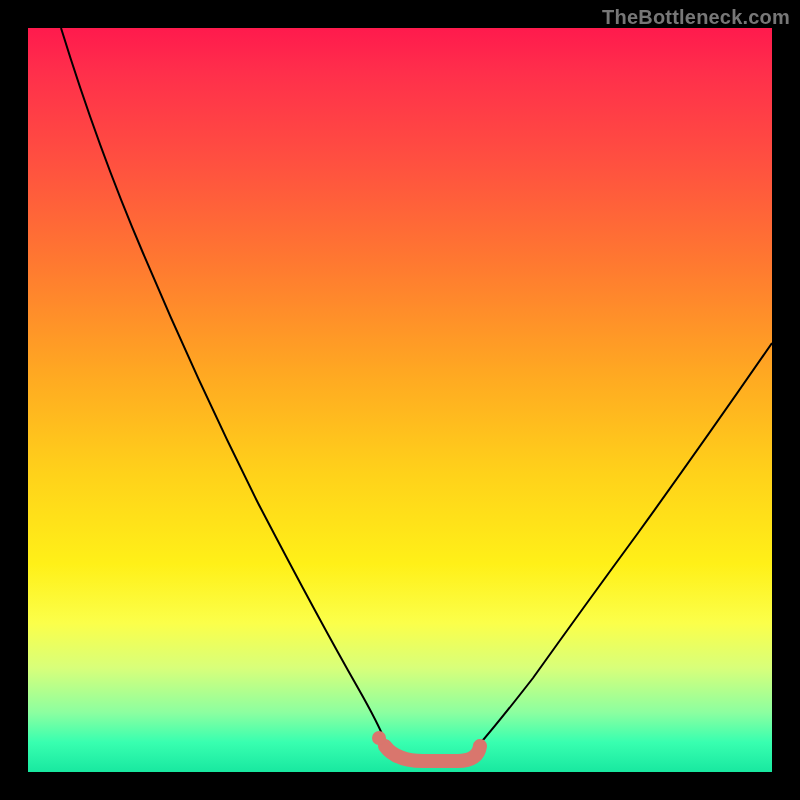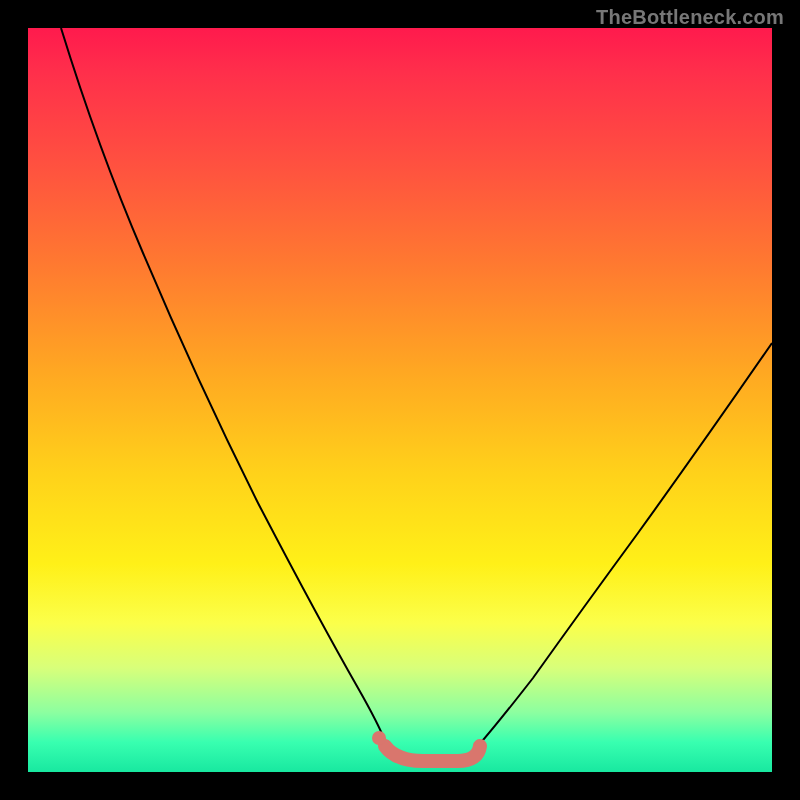--- a/index.html
+++ b/index.html
@@ -27,21 +27,21 @@
       #fff018 72%,
       #fbff4a 80%,
       #d8ff7a 86%,
       #8cffa0 92%,
       #38ffb0 96%,
       #18e8a0 100%);
   }
   .watermark {
     position: absolute;
     top: 6px;
-    right: 16px;
+    right: 10px;
     color: #777;
     font-size: 20px;
     font-weight: 600;
     letter-spacing: 0.2px;
     font-family: Arial, sans-serif;
   }
   svg.plot {
     position: absolute;
     left: 0;
     top: 0;

